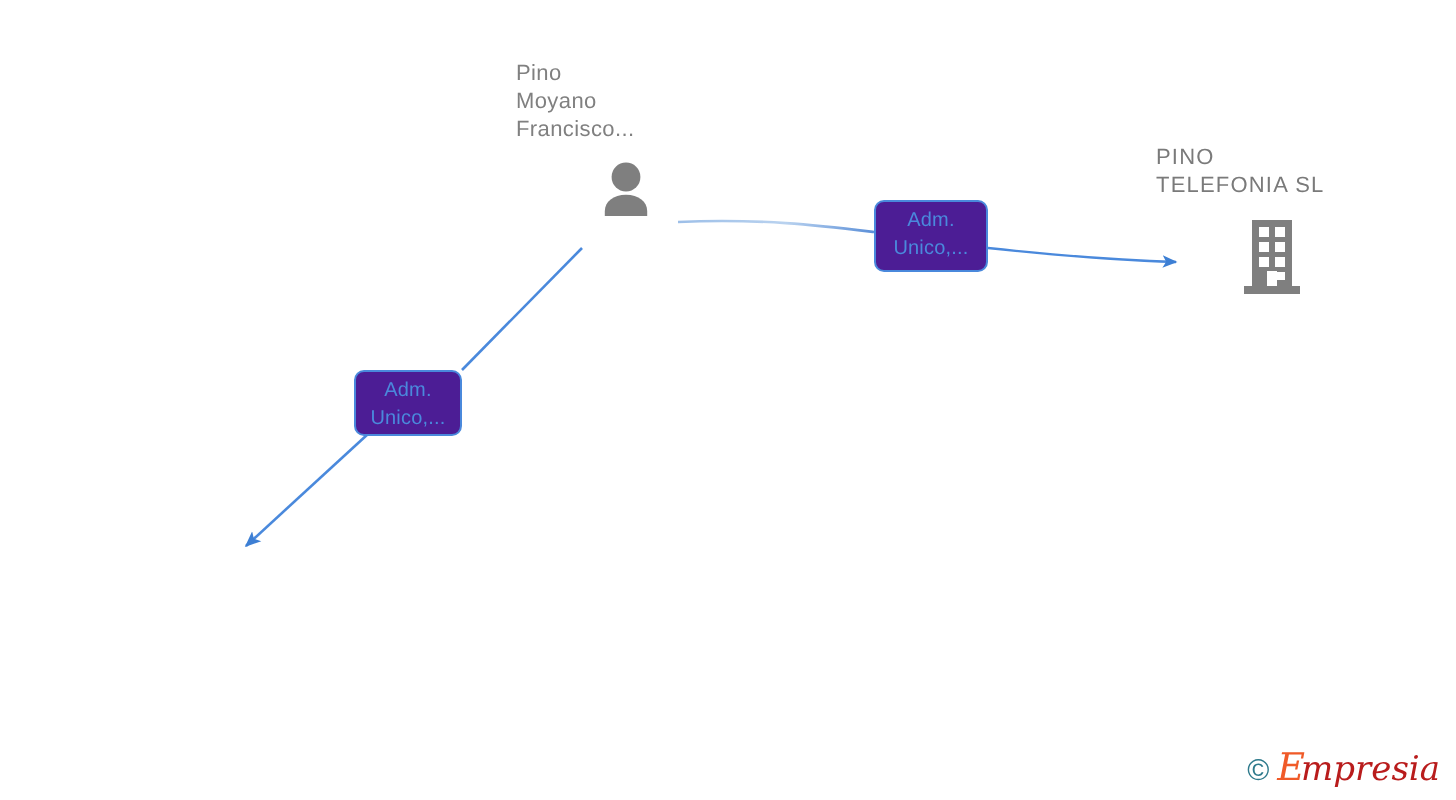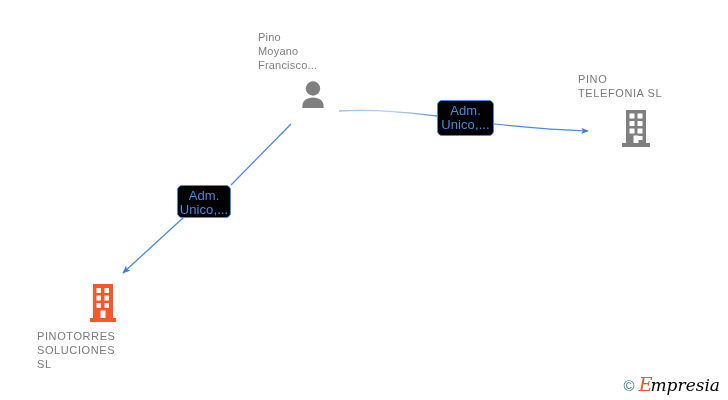--- a/index.html
+++ b/index.html
@@ -46,23 +46,23 @@
     justify-content: center;
     align-items: center;
   }
 
   
   .edge-label {
     position: absolute;
     box-sizing: border-box;
     border: 1px solid #4a89dc;
     border-radius: 5px;
-    background: #000000;
+    background: #4c1d95;
     color: #4a89dc;
-    font-size: 13px;
+    font-size: 10px;
     line-height: 14px;
     text-align: center;
     padding-top: 3px;
     white-space: pre-line;
     letter-spacing: 0.1px;
   }
 
   
   #watermark {
     position: absolute;
@@ -83,21 +83,21 @@
     font-style: italic;
     font-size: 19px;
     color: #f05a28;
     line-height: 1;
     margin-right: -2px;
   }
   #watermark .wm-rest {
     font-family: "DejaVu Serif", serif;
     font-style: italic;
     font-size: 17px;
-    color: #000000;
+    color: #b91c1c;
     line-height: 1;
   }
 </style>
 </head>
 <body>
 
 <div id="canvas">
 
   <svg id="edges" viewBox="0 0 728 400" width="728" height="400">
     <defs>
@@ -148,38 +148,20 @@
         <rect x="18.5" y="13" width="5" height="5" fill="#ffffff"></rect>
         <rect x="10.5" y="20.5" width="5" height="5" fill="#ffffff"></rect>
         <rect x="18.5" y="20.5" width="5" height="5" fill="#ffffff"></rect>
 
         <rect x="14.5" y="27.5" width="5" height="7.5" fill="#ffffff"></rect>
         <rect x="18.5" y="28" width="5" height="4" fill="#ffffff"></rect>
       </svg>
     </div>
   </div>
 
-  <div class="node" style="left:37px; top:283px; width:131px;">
-    <div class="icon-wrap">
-      <svg width="30" height="40" viewBox="0 0 30 40">
-        <rect x="5" y="1" width="20" height="34" fill="#f4592b"></rect>
-        <rect x="2" y="35" width="26" height="4" fill="#f4592b"></rect>
-        <rect x="8.5" y="5" width="4.5" height="5" fill="#ffffff"></rect>
-        <rect x="16.5" y="5" width="4.5" height="5" fill="#ffffff"></rect>
-        <rect x="8.5" y="12.5" width="4.5" height="5" fill="#ffffff"></rect>
-        <rect x="16.5" y="12.5" width="4.5" height="5" fill="#ffffff"></rect>
-        <rect x="8.5" y="20" width="4.5" height="5" fill="#ffffff"></rect>
-        <rect x="16.5" y="20" width="4.5" height="5" fill="#ffffff"></rect>
-        <rect x="12.5" y="27.5" width="5" height="7.5" fill="#ffffff"></rect>
-      </svg>
-    </div>
-    <div class="node-label company" style="margin-top:6px;">PINOTORRES
-SOLUCIONES
-SL</div>
-  </div>
 
   <div class="edge-label" style="left:437px; top:100px; width:57px; height:36px;">Adm.
 Unico,...</div>
 
   <div class="edge-label" style="left:177px; top:185px; width:54px; height:33px;">Adm.
 Unico,...</div>
 
   <div id="watermark">
     <span class="wm-c">©</span>
     <span>

